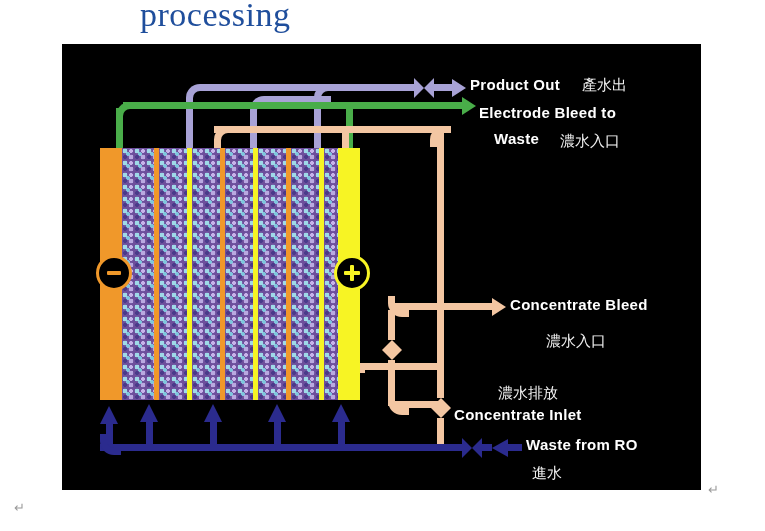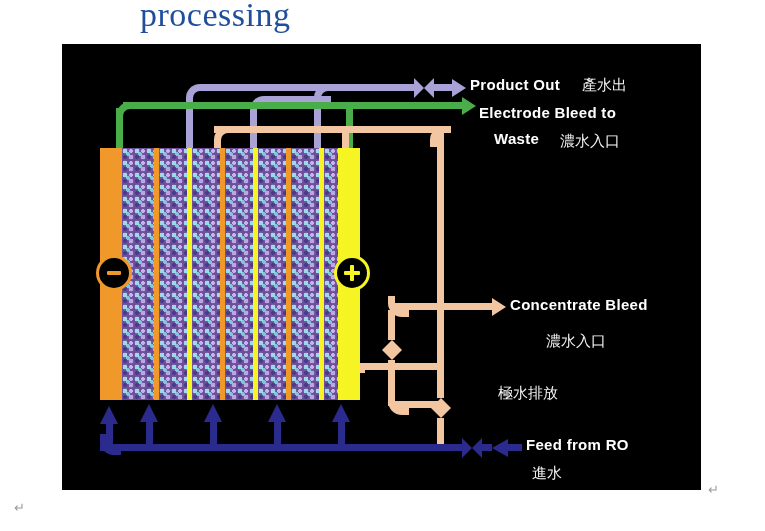--- a/index.html
+++ b/index.html
@@ -213,20 +213,21 @@
   <div class="lbl lbl-en" style="left:408px;top:32px;">Product Out</div>
   <div class="lbl lbl-cn" style="left:520px;top:32px;">產水出</div>
 
   <div class="lbl lbl-en" style="left:417px;top:60px;">Electrode Bleed to</div>
   <div class="lbl lbl-en" style="left:432px;top:86px;">Waste</div>
   <div class="lbl lbl-cn" style="left:498px;top:88px;">濃水入口</div>
 
   <div class="lbl lbl-en" style="left:448px;top:252px;">Concentrate Bleed</div>
   <div class="lbl lbl-cn" style="left:484px;top:288px;">濃水入口</div>
 
-  <div class="lbl lbl-cn" style="left:436px;top:340px;">極水排放</div>
-
-  <div class="lbl lbl-en" style="left:464px;top:392px;">Feed from RO</div>
+  <div class="lbl lbl-cn" style="left:436px;top:340px;">濃水排放</div>
+  <div class="lbl lbl-en" style="left:392px;top:362px;">Concentrate Inlet</div>
+
+  <div class="lbl lbl-en" style="left:464px;top:392px;">Waste from RO</div>
   <div class="lbl lbl-cn" style="left:470px;top:420px;">進水</div>
 </div>
 
 <div class="ret" style="left:14px;top:500px;">↵</div>
 <div class="ret" style="left:708px;top:482px;">↵</div>
 
 </body></html>

